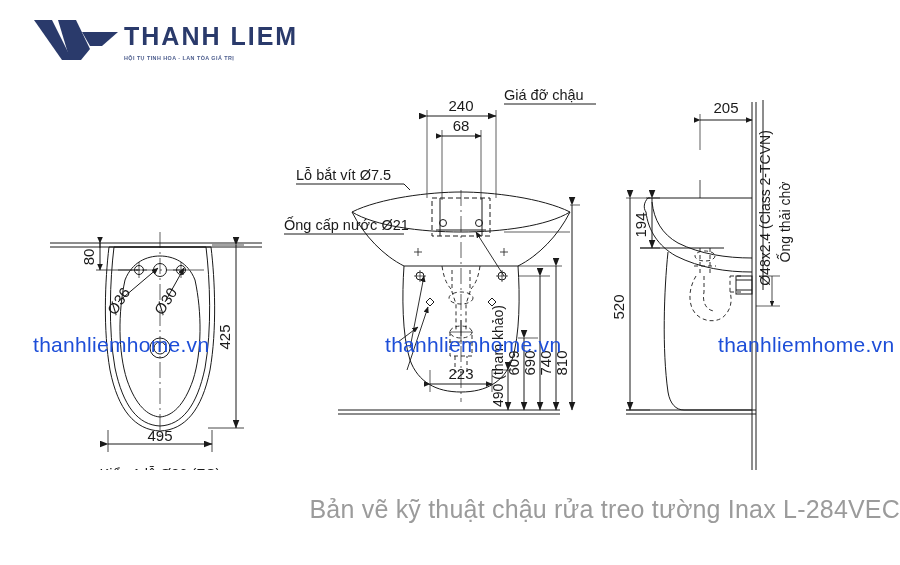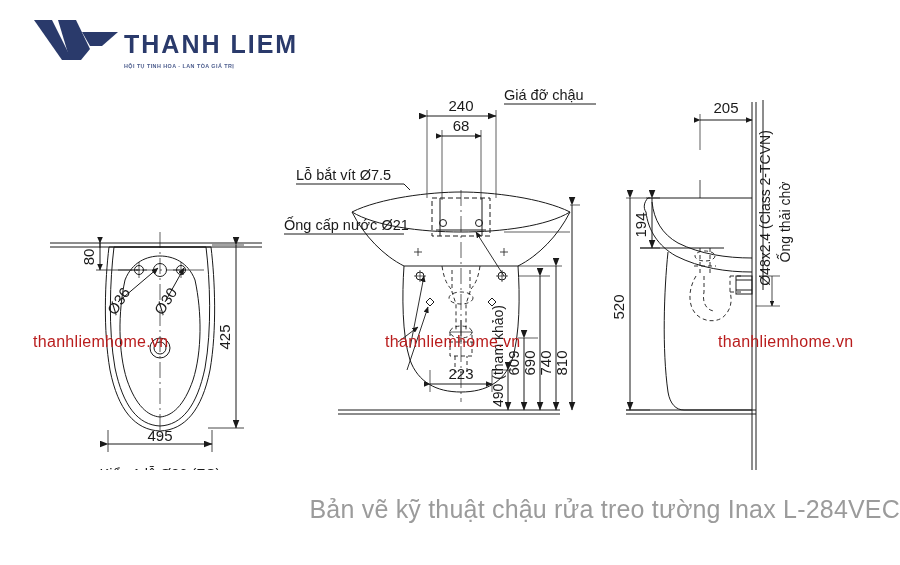--- a/index.html
+++ b/index.html
@@ -29,21 +29,20 @@
     left: 0;
     top: 2px;
     width: 86px;
     height: 52px;
   }
   #brand-text {
     position: absolute;
     left: 92px;
     top: 10px;
     width: 168px;
-    margin-top: 8px;
   }
   #brand-name {
     font-size: 25px;
     letter-spacing: 2.0px;
     color: #2a3a6b;
     font-weight: 600;
     line-height: 1;
     white-space: nowrap;
   }
   #brand-tagline {
@@ -74,22 +73,22 @@
     text-align: right;
     font-size: 25px;
     color: #9b9b9b;
     letter-spacing: 0.2px;
     white-space: nowrap;
   }
 
   
   .watermark {
     position: absolute;
-    font-size: 16px;
-    color: #b91c1c;
+    font-size: 21px;
+    color: #1d4ed8;
     white-space: nowrap;
     letter-spacing: 0.3px;
   }
   #watermark-left  { left: 33px;  top: 333px; }
   #watermark-mid   { left: 385px; top: 333px; }
   #watermark-right { left: 718px; top: 333px; }
 </style>
 </head>
 <body>
 

